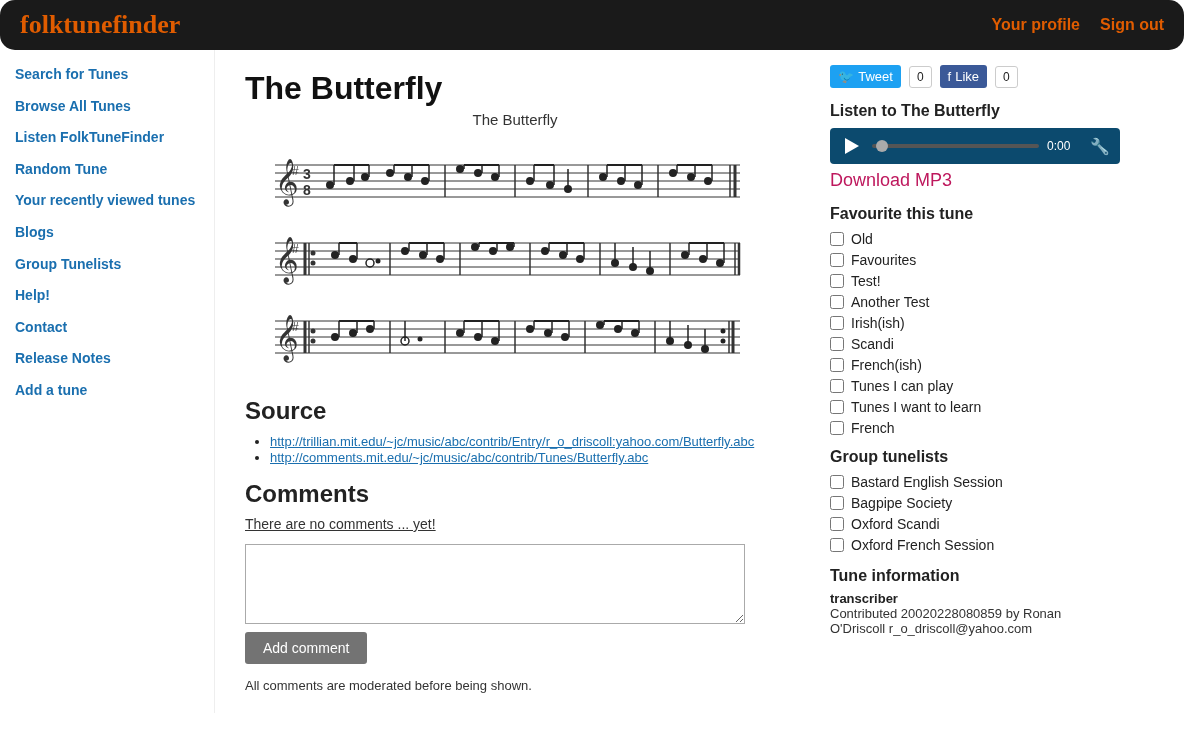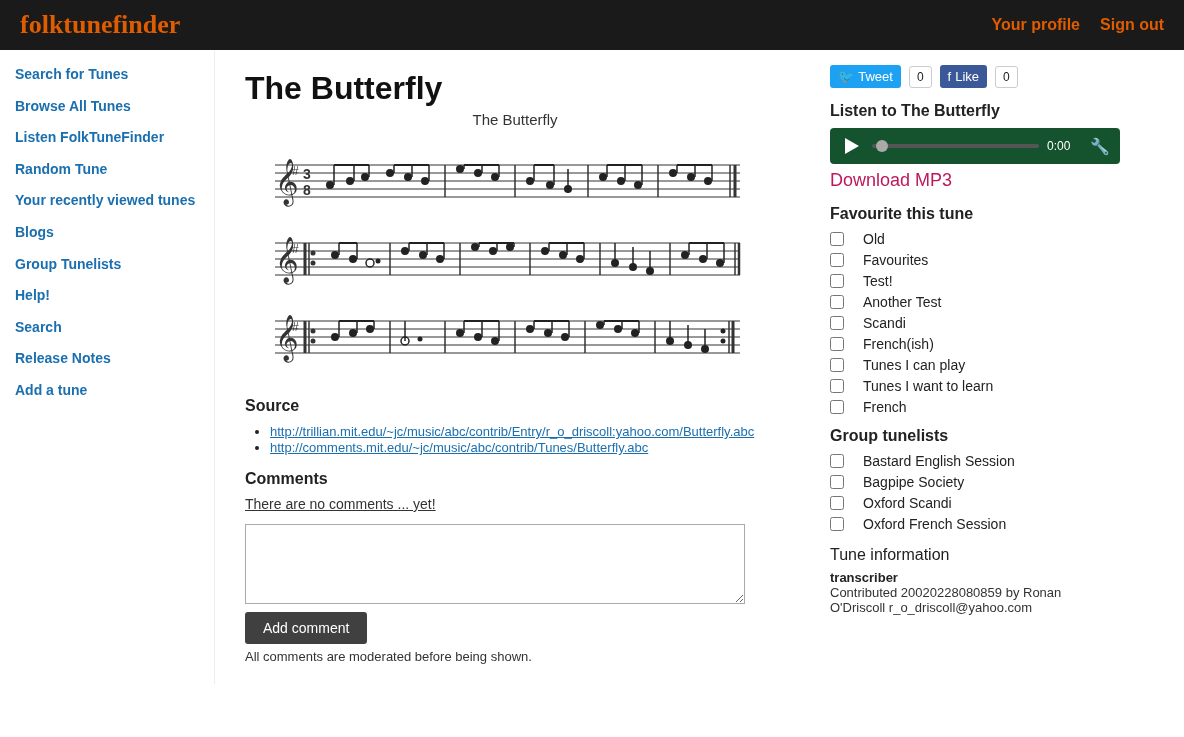--- a/index.html
+++ b/index.html
@@ -6,20 +6,21 @@
     body { font-family: Arial, sans-serif; font-size: 14px; color: #222; background: #fff; }
 
     
     #header {
       background: #1a1a1a;
       height: 50px;
       display: flex;
       align-items: center;
       justify-content: space-between;
       padding: 0 20px;
+      border-radius: 15px;
     }
     #header .logo {
       color: #e05c00;
       font-size: 26px;
       font-weight: bold;
       font-family: Georgia, serif;
     }
     #header .header-links {
       display: flex;
       gap: 20px;
@@ -73,21 +74,21 @@
     }
     .sheet-music-container {
       margin-bottom: 20px;
     }
     .sheet-music-svg {
       width: 500px;
       height: 75px;
     }
 
     h2.section-title {
-      font-size: 16px;
+      font-size: 24px;
       font-weight: bold;
       margin-bottom: 8px;
       margin-top: 10px;
     }
     .source-list {
       list-style: disc;
       padding-left: 25px;
       margin-bottom: 15px;
     }
     .source-list li a {
@@ -102,28 +103,28 @@
       width: 500px;
       height: 80px;
       border: 1px solid #aaa;
       padding: 6px;
       font-size: 14px;
       resize: vertical;
       display: block;
       margin-bottom: 8px;
     }
     .add-comment-btn {
-      background: #404040;
+      background: #737373;
       color: #fff;
       border: none;
       padding: 8px 18px;
       font-size: 14px;
       cursor: pointer;
       border-radius: 3px;
-      margin-bottom: 5px;
+      margin-bottom: 14px;
     }
     .moderation-note { font-size: 13px; color: #333; }
 
     
     #right-panel {
       width: 320px;
       min-width: 320px;
       padding: 15px 15px;
     }
     .social-buttons {
@@ -170,21 +171,21 @@
       font-size: 12px;
       border-radius: 3px;
     }
 
     .listen-title {
       font-size: 16px;
       font-weight: bold;
       margin-bottom: 8px;
     }
     .audio-player {
-      background: #14532d;
+      background: #0c4a6e;
       border-radius: 4px;
       display: flex;
       align-items: center;
       padding: 6px 10px;
       gap: 8px;
       margin-bottom: 6px;
       width: 290px;
     }
     .play-btn {
       width: 24px;
@@ -237,40 +238,40 @@
     }
 
     .favourite-title {
       font-size: 16px;
       font-weight: bold;
       margin-bottom: 8px;
     }
     .checkbox-item {
       display: flex;
       align-items: center;
-      gap: 19px;
+      gap: 7px;
       margin-bottom: 5px;
       font-size: 14px;
     }
     .checkbox-item input[type="checkbox"] {
       width: 14px;
       height: 14px;
       cursor: pointer;
     }
 
     .group-tunelists-title {
       font-size: 16px;
       font-weight: bold;
       margin-top: 12px;
       margin-bottom: 8px;
     }
 
     .tune-info-title {
       font-size: 16px;
-      font-weight: normal;
+      font-weight: bold;
       margin-top: 14px;
       margin-bottom: 6px;
     }
     .tune-info-table { font-size: 13px; }
     .tune-info-label { font-weight: bold; }
     .tune-info-value { color: #333; font-size: 13px; }
   </style>
 </head>
 <body>
 
@@ -286,21 +287,21 @@
 
   <div id="sidebar">
     <a class="sidebar-link" href="#">Search for Tunes</a>
     <a class="sidebar-link" href="#">Browse All Tunes</a>
     <a class="sidebar-link" href="#">Listen FolkTuneFinder</a>
     <a class="sidebar-link" href="#">Random Tune</a>
     <a class="sidebar-link" href="#">Your recently viewed tunes</a>
     <a class="sidebar-link" href="#">Blogs</a>
     <a class="sidebar-link" href="#">Group Tunelists</a>
     <a class="sidebar-link" href="#">Help!</a>
-    <a class="sidebar-link" href="#">Search</a>
+    <a class="sidebar-link" href="#">Contact</a>
     <a class="sidebar-link" href="#">Release Notes</a>
     <a class="sidebar-link" href="#">Add a tune</a>
   </div>
 
   <div id="main">
     <h1>The Butterfly</h1>
     <div class="tune-subtitle">The Butterfly</div>
 
     <div class="sheet-music-container">
       
@@ -592,20 +593,24 @@
     <div class="checkbox-item">
       <input type="checkbox" style="">
       <span>Test!</span>
     </div>
     <div class="checkbox-item">
       <input type="checkbox" style="">
       <span>Another Test</span>
     </div>
     <div class="checkbox-item">
       <input type="checkbox" style="">
+      <span>Irish(ish)</span>
+    </div>
+    <div class="checkbox-item">
+      <input type="checkbox" style="">
       <span>Scandi</span>
     </div>
     <div class="checkbox-item">
       <input type="checkbox" style="">
       <span>French(ish)</span>
     </div>
     <div class="checkbox-item">
       <input type="checkbox" style="">
       <span>Tunes I can play</span>
     </div>

